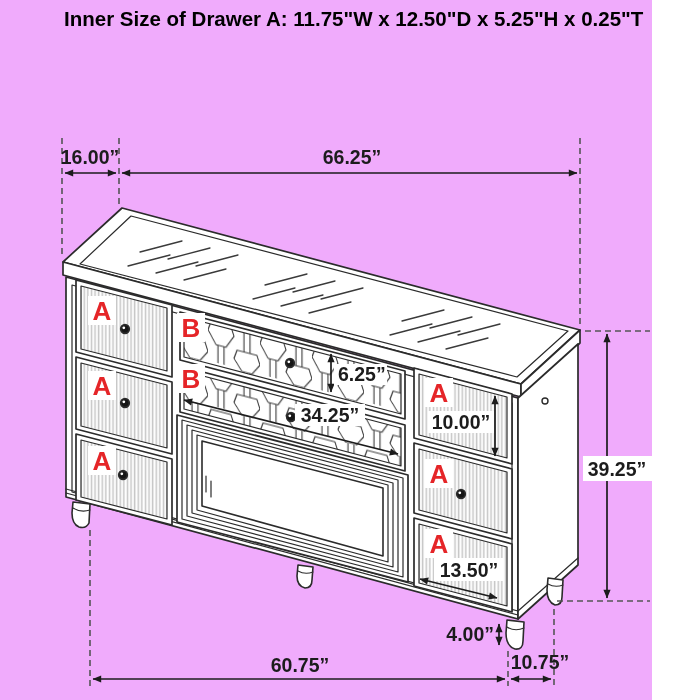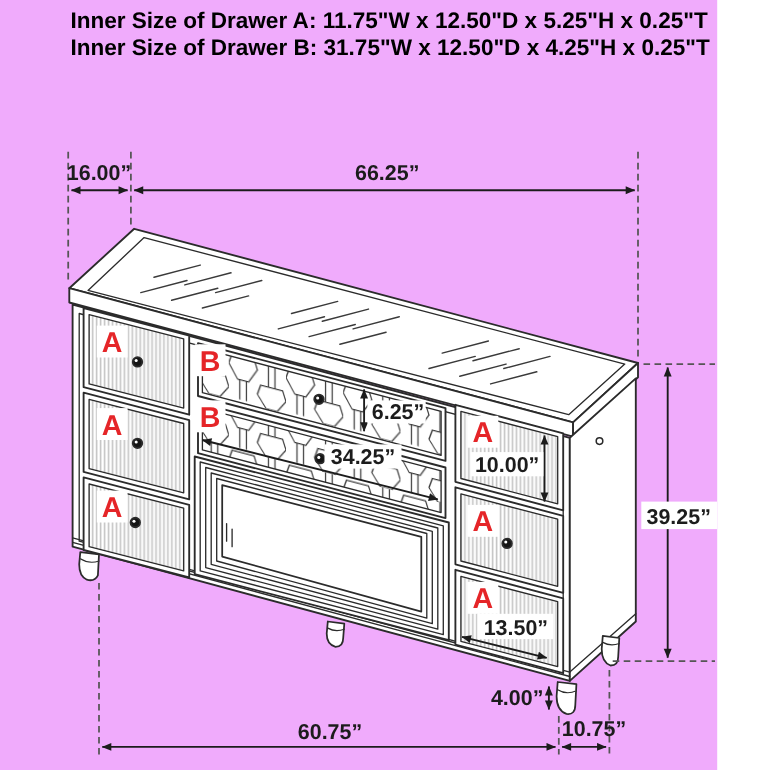--- a/index.html
+++ b/index.html
@@ -12,21 +12,20 @@
   .dim{font-size:19.5px;}
   .red{font-size:26px;fill:#e52528;}
 </style>
 </head>
 <body>
 
 <div class="page">
 
   <div class="title-block">
     <div>Inner Size of Drawer A: 11.75"W x 12.50"D x 5.25"H x 0.25"T</div>
-    <div>Inner Size of Drawer B: 31.75"W x 12.50"D x 4.25"H x 0.25"T</div>
   </div>
 
   <svg width="700" height="700" viewBox="0 0 700 700">
     <defs>
       <marker id="ah" markerWidth="10" markerHeight="9" refX="8.6" refY="4" orient="auto-start-reverse" markerUnits="userSpaceOnUse">
         <path d="M0.4,0.4 L9,4 L0.4,7.6 Z" fill="#1c1c1c"></path>
       </marker>
       <pattern id="flute" width="3.6" height="6" patternUnits="userSpaceOnUse">
         <rect width="3.6" height="6" fill="#ffffff"></rect>
         <rect x="0.7" width="1.5" height="6" fill="#c6c6c6"></rect>

